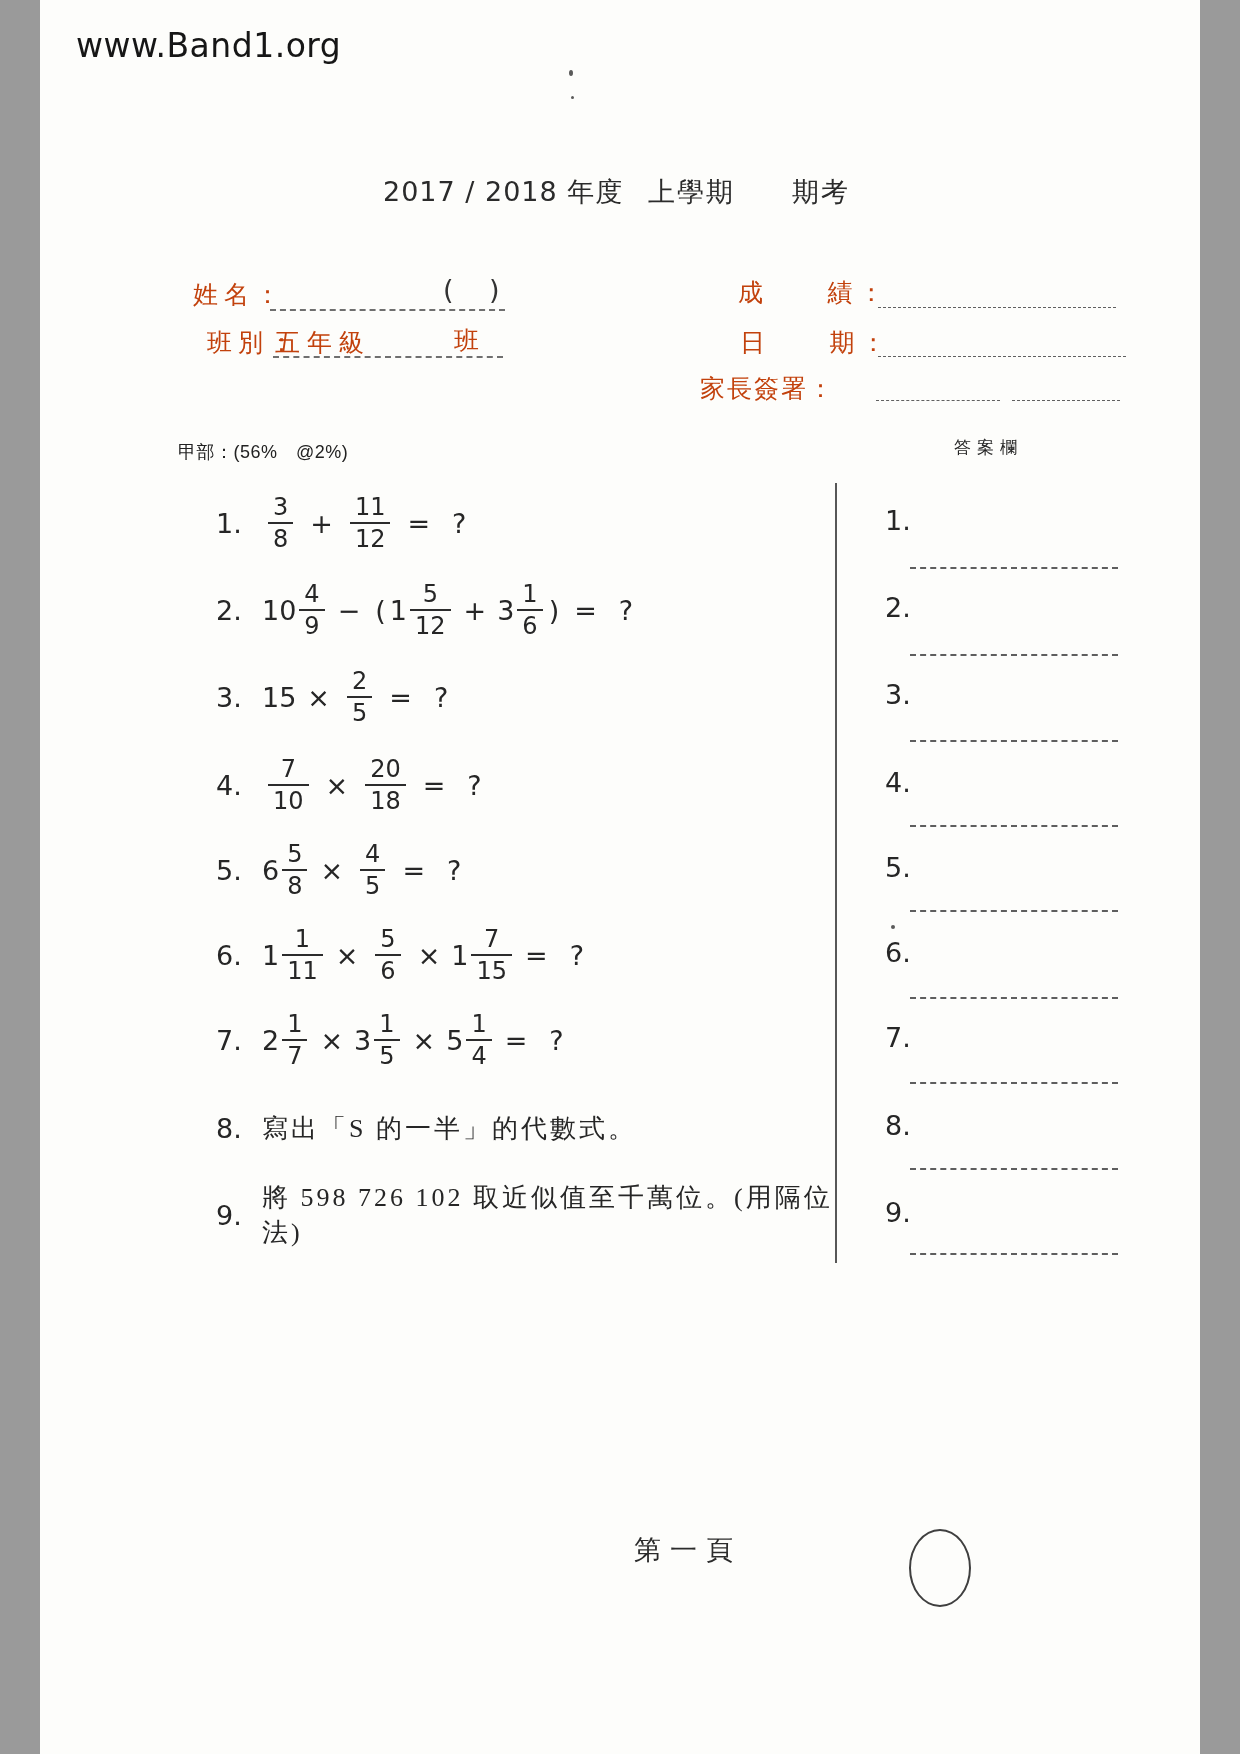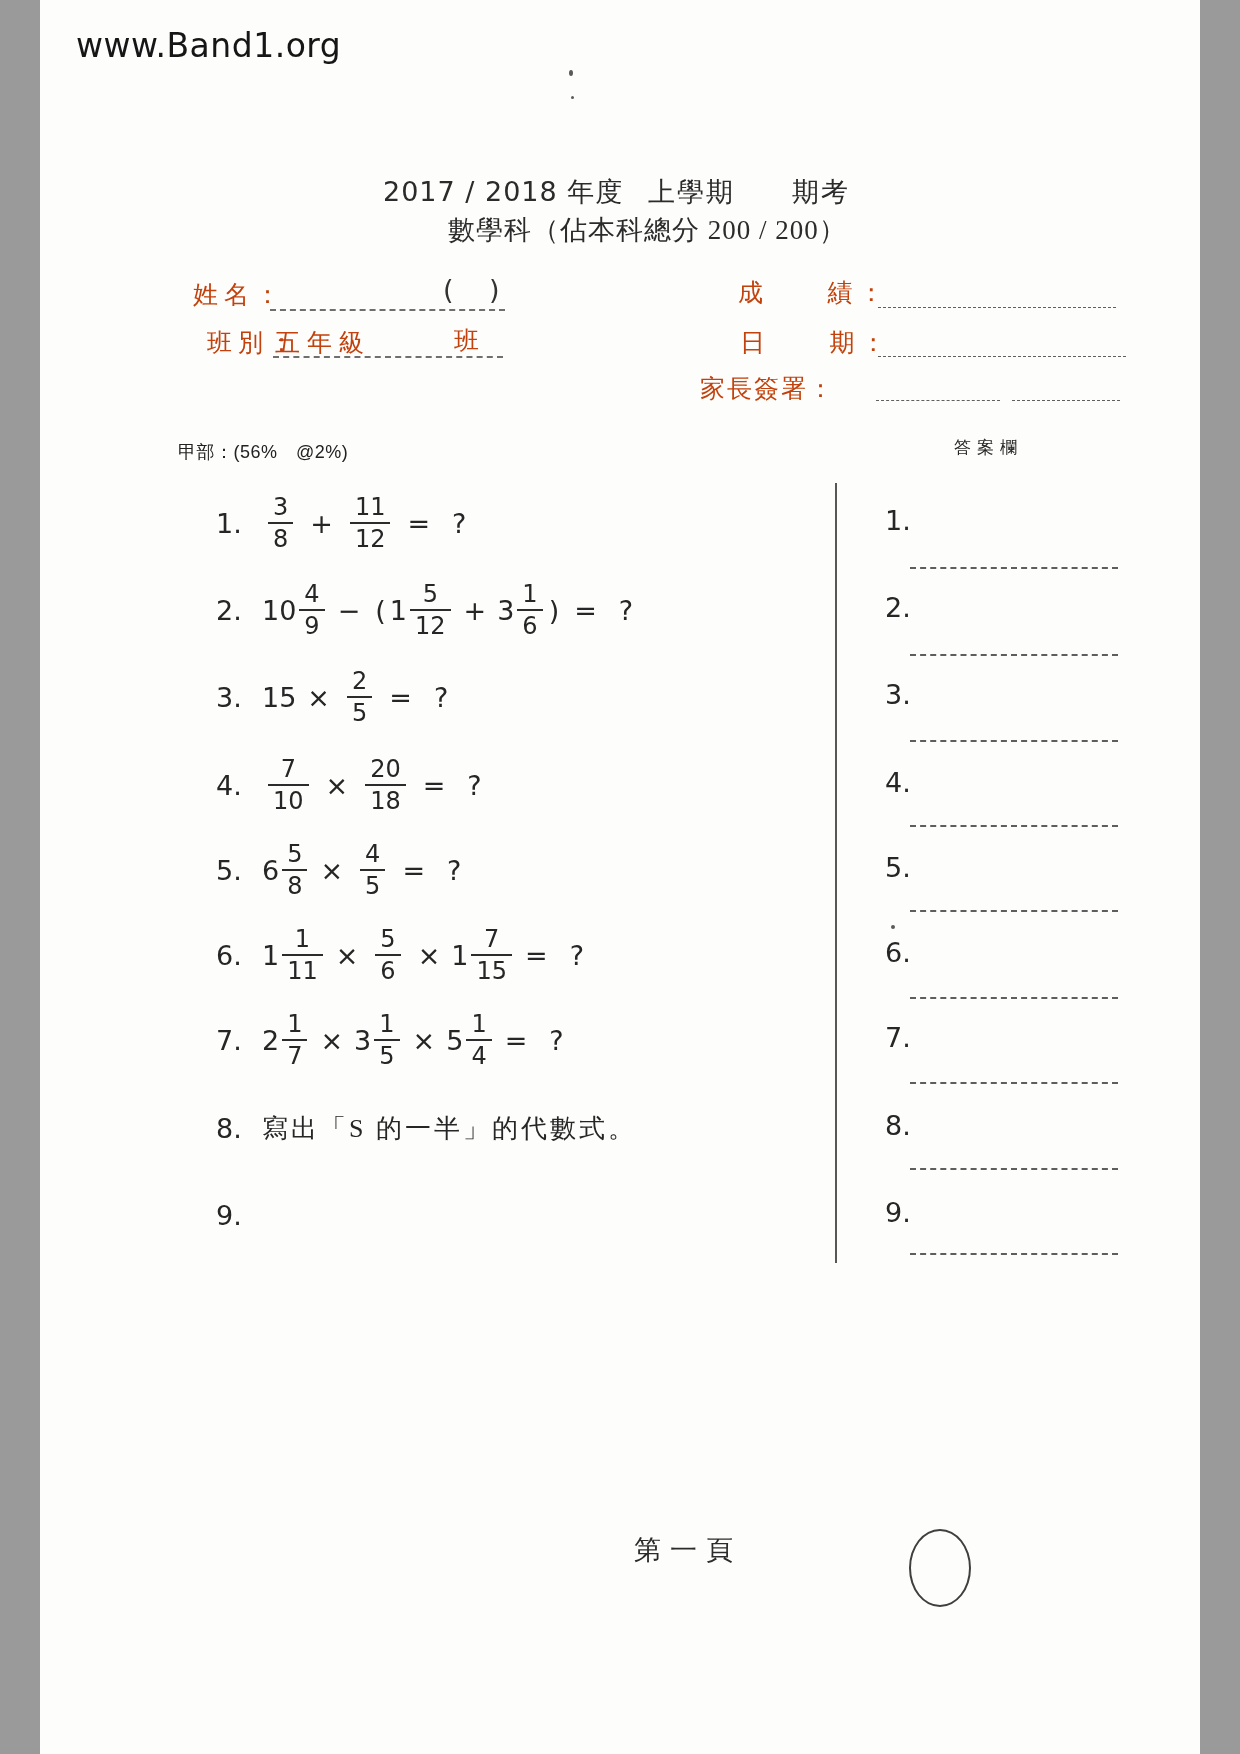--- a/index.html
+++ b/index.html
@@ -73,21 +73,20 @@
 
   <div class="abs speck" style="left:529px;top:70px;width:4px;height:6px;"></div>
   <div class="abs speck" style="left:531px;top:96px;width:3px;height:3px;"></div>
   <div class="abs speck" style="left:851px;top:925px;width:4px;height:4px;"></div>
 
   <div class="abs yearline" style="left:0;width:1240px;height:36px;">
     <span class="yl-year">2017 / 2018 年度</span>
     <span class="yl-term">上學期</span>
     <span class="yl-exam">期考</span>
   </div>
-  <div class="abs subject">數學科（佔本科總分 200 / 200）</div>
 
   <div class="abs flabel" style="left:153px;top:278px;letter-spacing:6px;">姓名：</div>
   <div class="abs fline" style="left:230px;top:309px;width:235px;"></div>
   <div class="abs paren" style="left:403px;top:274px;">(</div>
   <div class="abs paren" style="left:449px;top:274px;">)</div>
 
   <div class="abs flabel" style="left:167px;top:326px;letter-spacing:6px;">班別：</div>
   <div class="abs flabel" style="left:235px;top:326px;letter-spacing:7px;">五年級</div>
   <div class="abs flabel" style="left:414px;top:324px;">班</div>
   <div class="abs fline" style="left:233px;top:356px;width:230px;"></div>
@@ -257,20 +256,21 @@
         </span>
         <span class="op">=</span>
         <span class="op">?</span>
       </div>
       <div class="q-row" style="top: 1089px;">
         <span class="q-no">8.</span>
         <span class="q-text">寫出「S 的一半」的代數式。</span>
       </div>
       <div class="q-row" style="top: 1176px;">
         <span class="q-no">9.</span>
+        <span class="q-text">將 598 726 102 取近似值至千萬位。(用隔位法)</span>
       </div>
     </div>
 
   <div>
       <span class="ans-no" style="top: 505px;">1.</span>
       <div class="ans-line" style="top: 567px;"></div>
       <span class="ans-no" style="top: 592px;">2.</span>
       <div class="ans-line" style="top: 654px;"></div>
       <span class="ans-no" style="top: 679px;">3.</span>
       <div class="ans-line" style="top: 740px;"></div>

